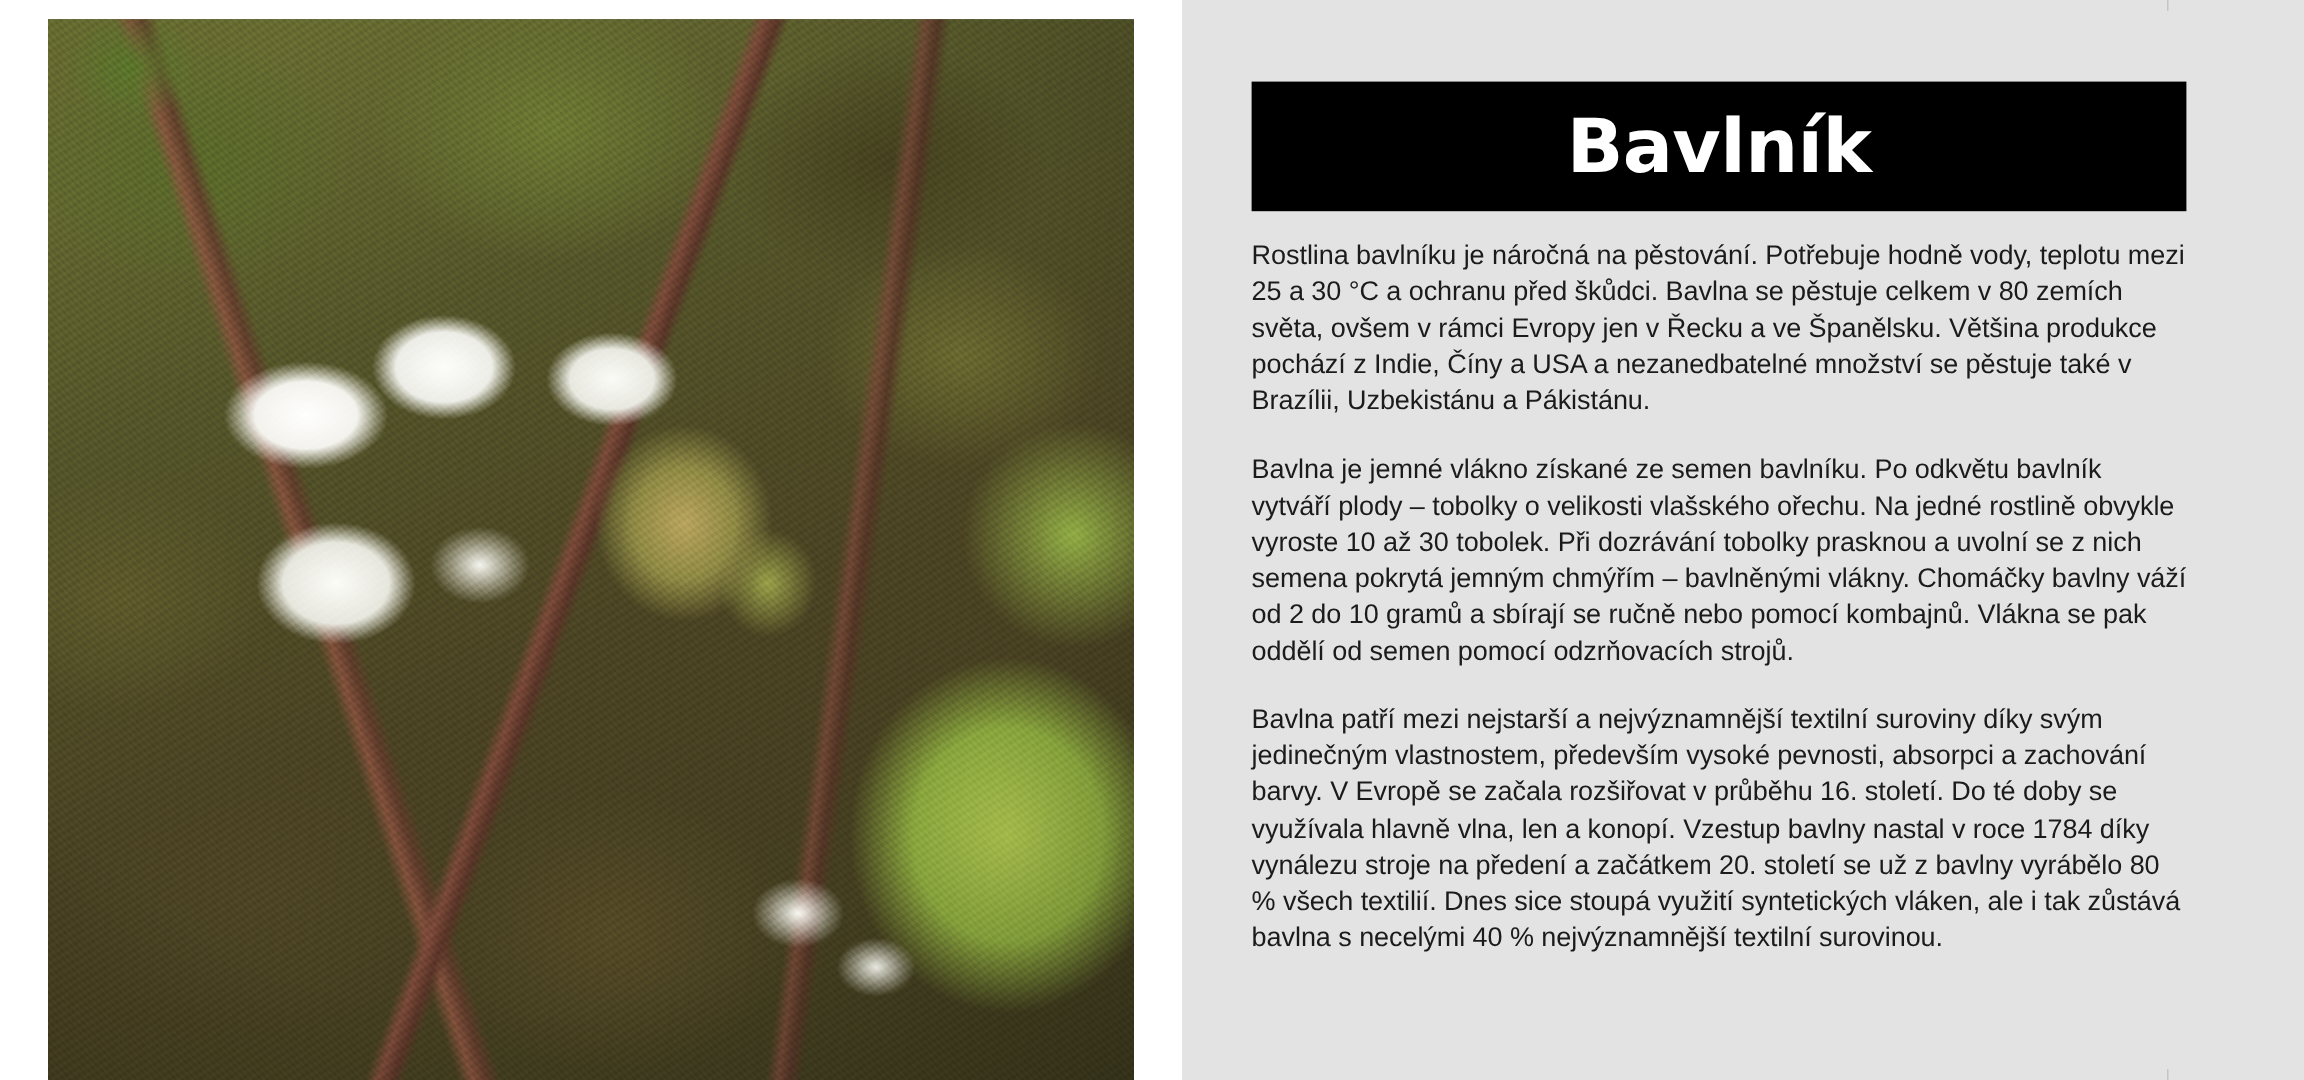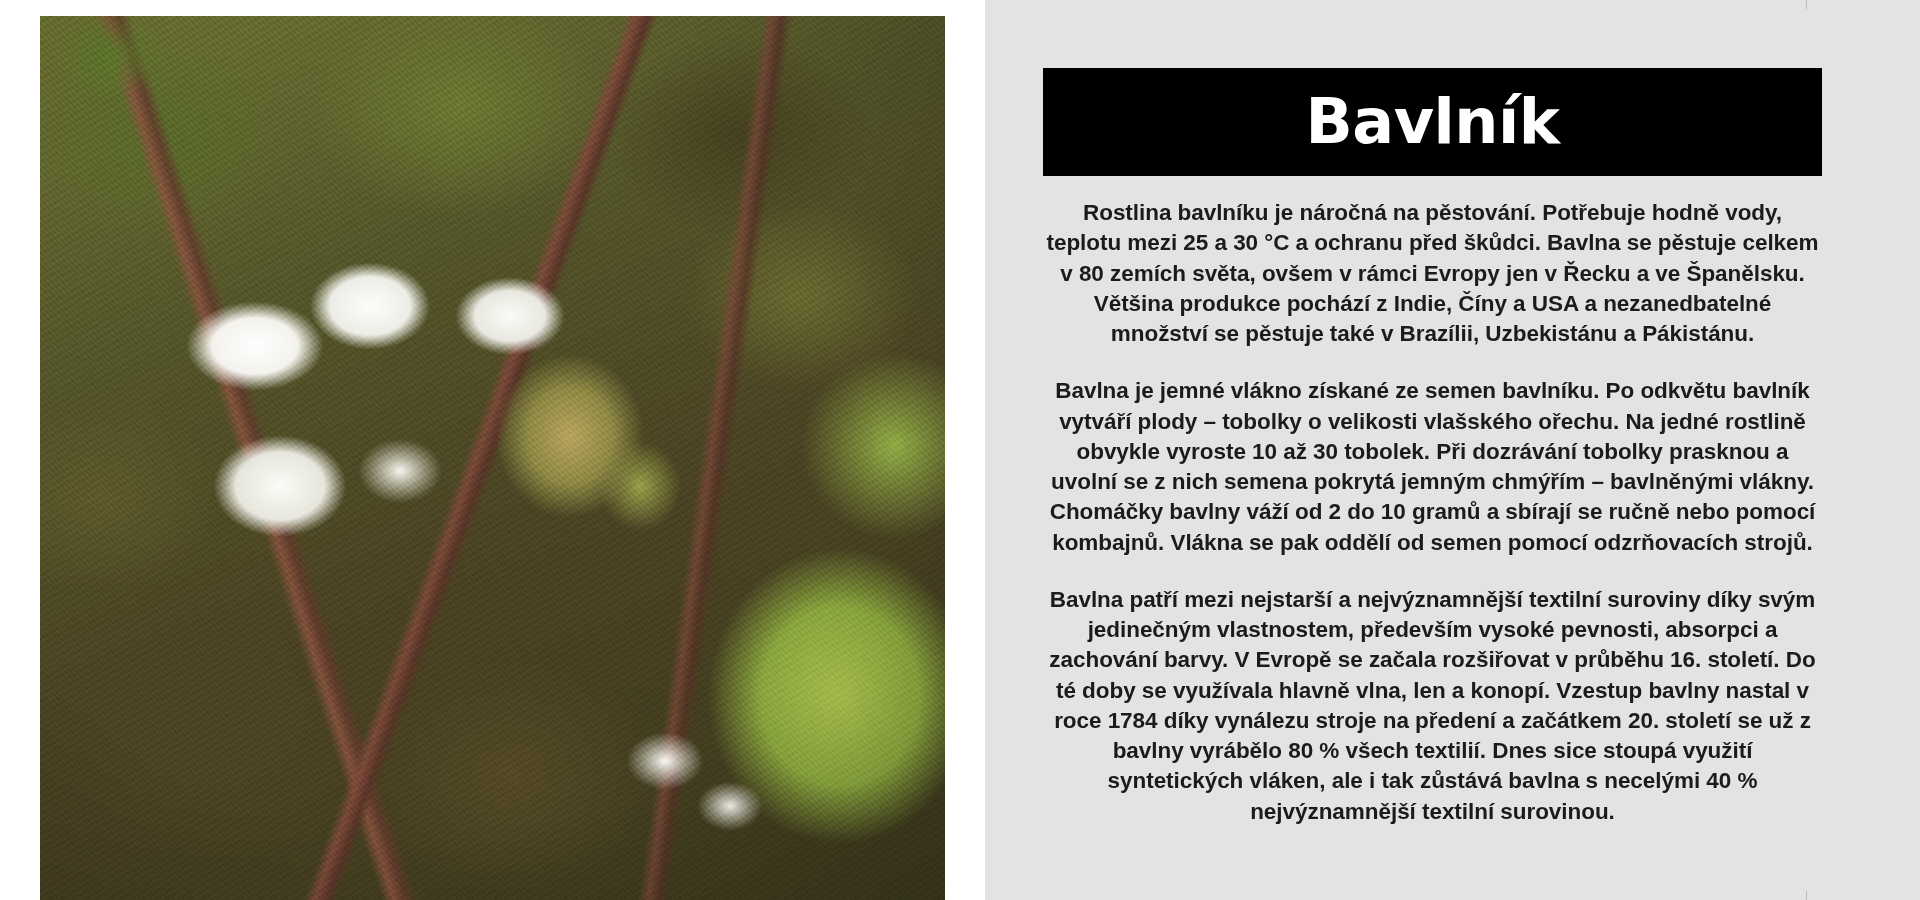--- a/index.html
+++ b/index.html
@@ -108,24 +108,23 @@
     font-weight: 900;
     letter-spacing: -0.5px;
     font-family: "DejaVu Sans", sans-serif;
   }
 
   .body-copy p {
     margin: 16px 0 27px 0;
     font-size: 22.5px;
     line-height: 1.345;
     color: #1b1b1b;
-    font-weight: 700;
+    font-weight: 400;
     font-family: "Liberation Sans", sans-serif;
     letter-spacing: -0.05px;
-    text-align: center;
   }
 
   .body-copy p:last-child { margin-bottom: 0; }
 
   
   .crop-mark {
     position: absolute;
     width: 1px;
     height: 9px;
     background: #bdbdbd;

